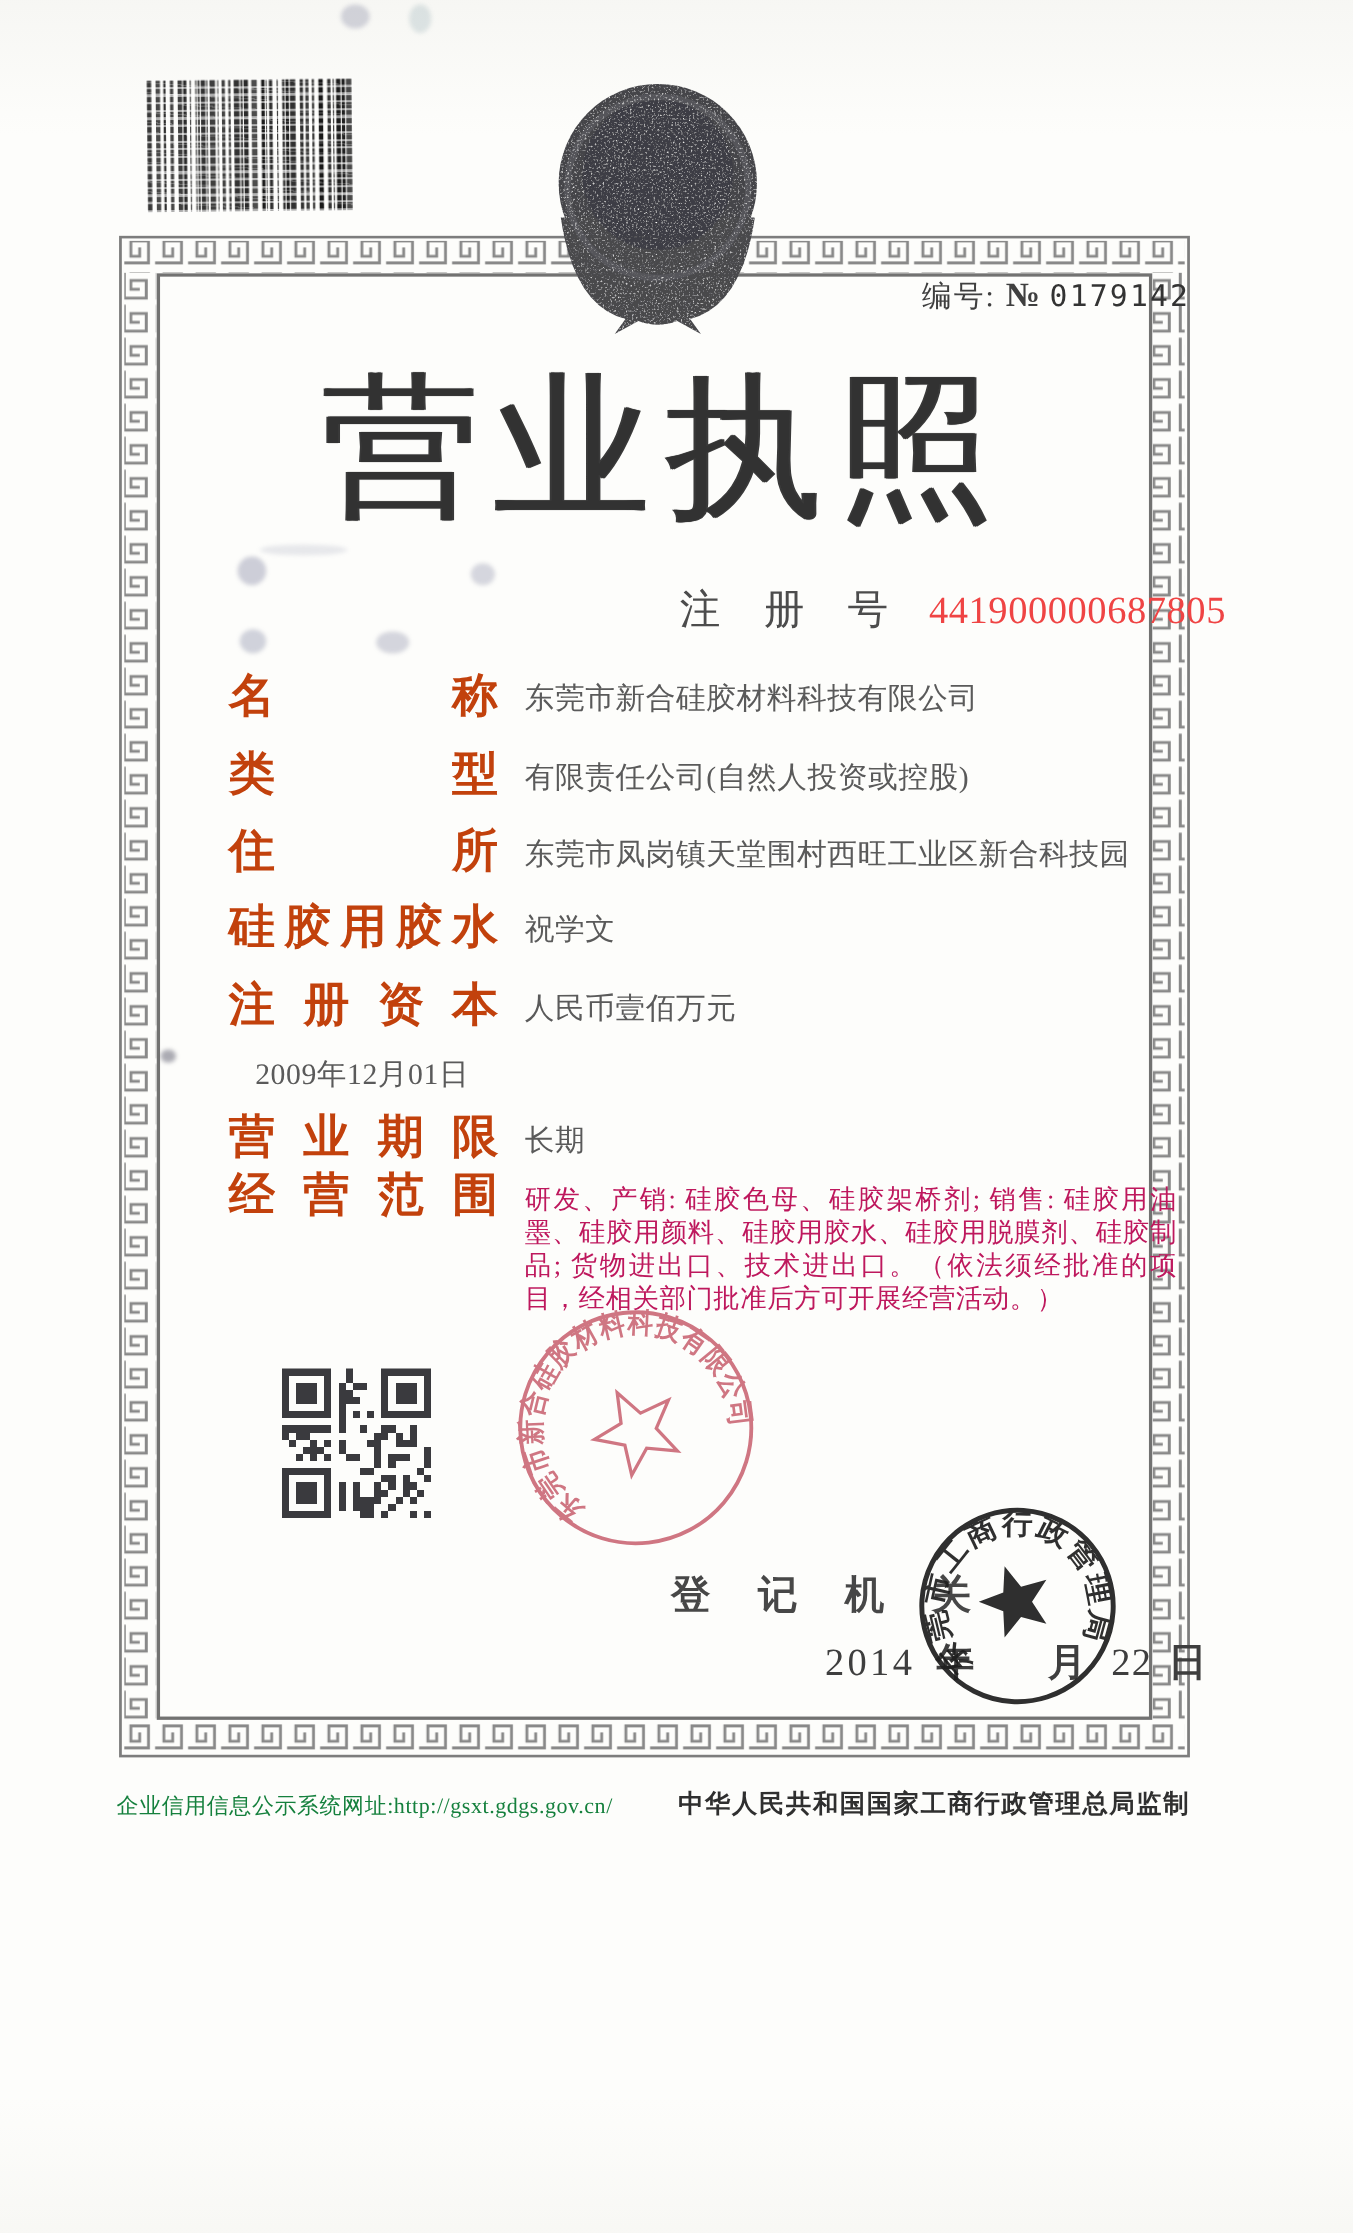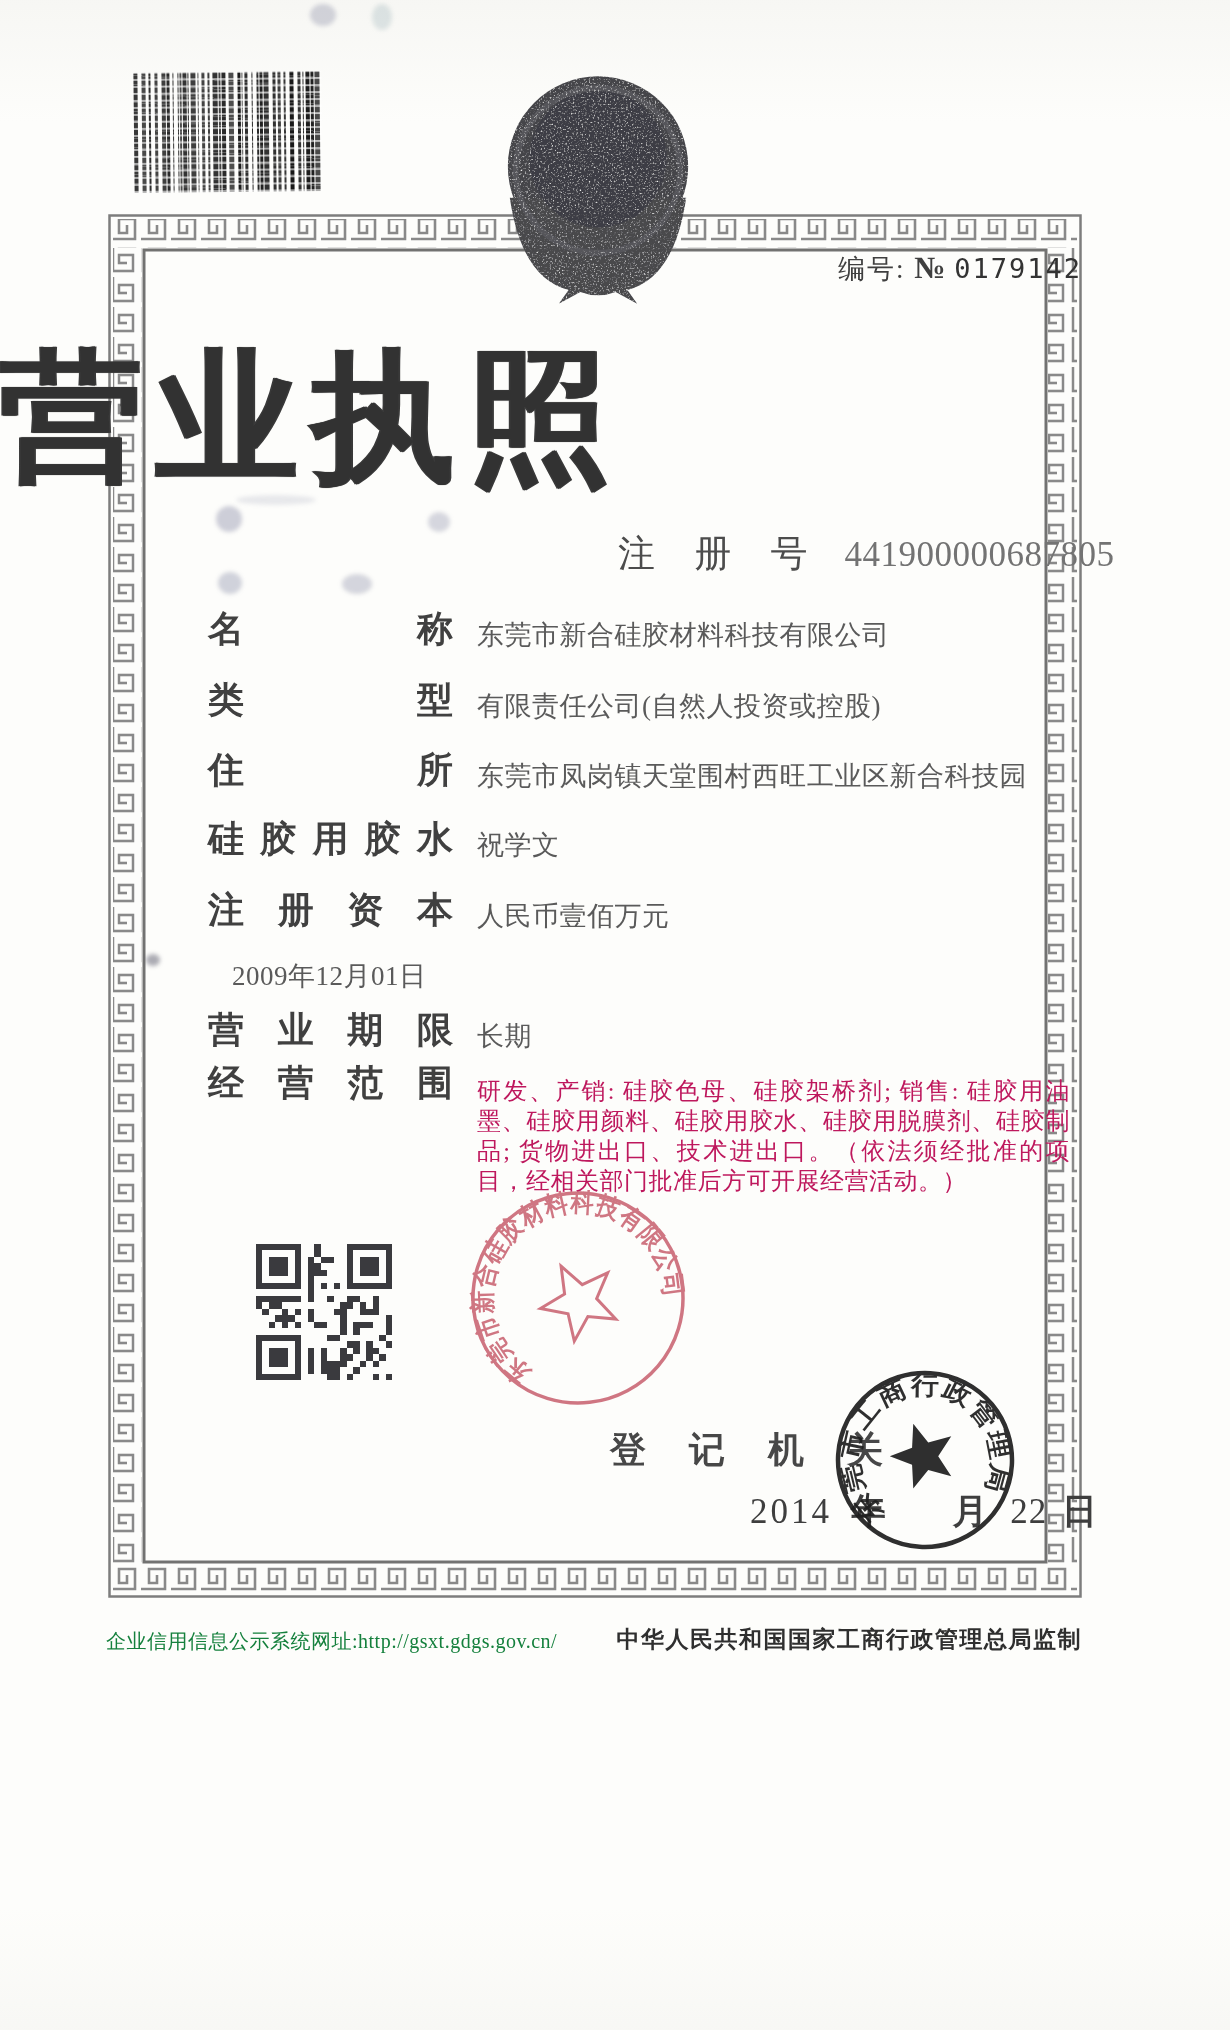--- a/index.html
+++ b/index.html
@@ -25,34 +25,34 @@
 
   
   #frame{position:absolute;left:108px;top:214px;z-index:1;opacity:.88;}
 
   
   .serial{position:absolute;left:838px;top:250px;z-index:2;font-size:27px;color:#3f3f3f;letter-spacing:2px;white-space:nowrap;}
   .serial .numero{font-weight:bold;font-size:31px;letter-spacing:0;}
   .serial .num{font-family:"DejaVu Sans Mono","Liberation Mono",monospace;font-size:27px;letter-spacing:2px;color:#333;}
 
   
-  .title{position:absolute;left:0;top:342px;width:1210px;z-index:2;
+  .title{position:absolute;left:0;top:332px;width:1210px;text-align:center;z-index:2;
     font-family:"DejaVu Sans","Liberation Sans",sans-serif;
-    font-size:142px;font-weight:700;letter-spacing:14px;line-height:1.05;color:#343434;
+    font-size:142px;font-weight:400;letter-spacing:14px;line-height:1.05;color:#343434;
     text-shadow:0 0 1px #444, 1.5px 0 0 #3a3a3a, -1.5px 0 0 #3a3a3a;
     filter:blur(.3px) contrast(1.02);}
 
   
   .regline{position:absolute;left:618px;top:529px;z-index:2;white-space:nowrap;}
   .regline .rlabel{font-size:37px;color:#4c4c4c;letter-spacing:15px;margin-top:17px;}
-  .regline .rnum{font-size:35px;color:#737373;letter-spacing:.5px;margin-left:18px;}
+  .regline .rnum{font-size:35px;color:#ef4444;letter-spacing:.5px;margin-left:18px;}
 
   
   .row{position:absolute;left:208px;width:862px;display:flex;z-index:2;}
-  .flabel{width:245px;flex:0 0 245px;font-size:36px;font-weight:600;color:#404040;
+  .flabel{width:245px;flex:0 0 245px;font-size:42px;font-weight:600;color:#c2410c;
     text-align:justify;text-align-last:justify;line-height:1.1;filter:blur(.2px);}
   .fvalue{margin-left:24px;flex:1;font-size:27px;color:#5a5a5a;padding-top:9px;line-height:1.25;letter-spacing:.5px;}
   .fvalue.small{font-size:24px;line-height:30px;padding-top:12px;text-align:justify;color:#be185d;}
 
   
   #qr{position:absolute;left:256px;top:1244px;z-index:2;filter:blur(.3px);}
 
   
   #company-seal{position:absolute;left:460px;top:1180px;z-index:4;opacity:.85;filter:blur(.3px);}
   #registrar-seal{position:absolute;left:825px;top:1360px;z-index:4;opacity:.92;filter:blur(.3px);}

